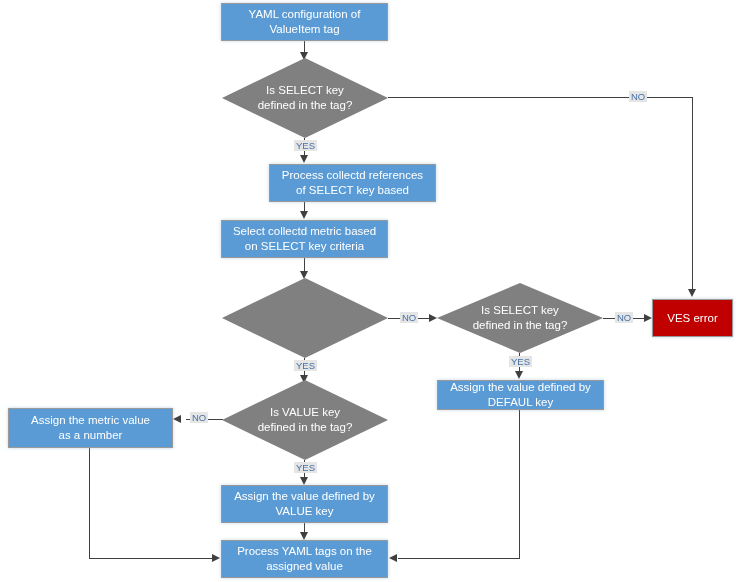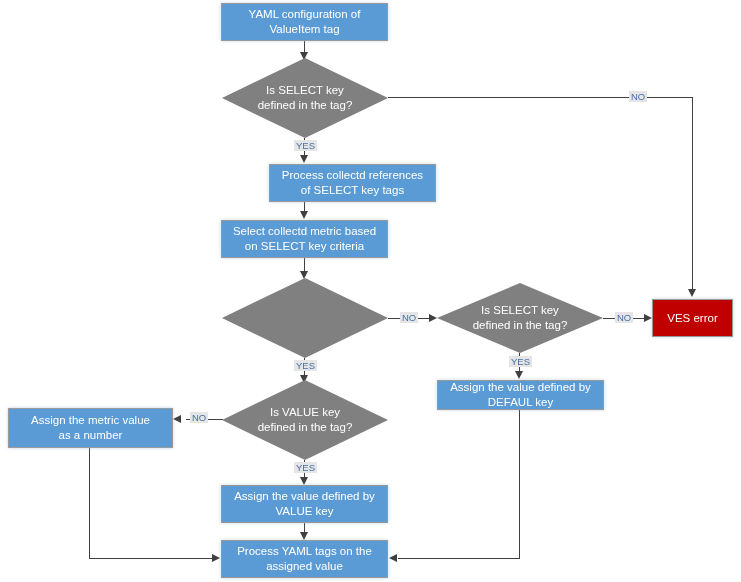--- a/index.html
+++ b/index.html
@@ -144,21 +144,21 @@
     <span class="shape"></span>
     <span class="txt">
       <span>Is SELECT key</span><br>
       <span>defined in the tag?</span>
     </span>
   </div>
 
   <div class="box" style="left:221px; top:164px; width:167px; height:38px;margin-left:48px;">
     <span>
       <span>Process collectd references</span><br>
-      <span>of SELECT key tags</span>
+      <span>of SELECT key based</span>
     </span>
   </div>
 
   <div class="box" style="left:221px; top:220px; width:167px; height:38px;">
     <span>
       <span>Select collectd metric based</span><br>
       <span>on SELECT key criteria</span>
     </span>
   </div>
 

